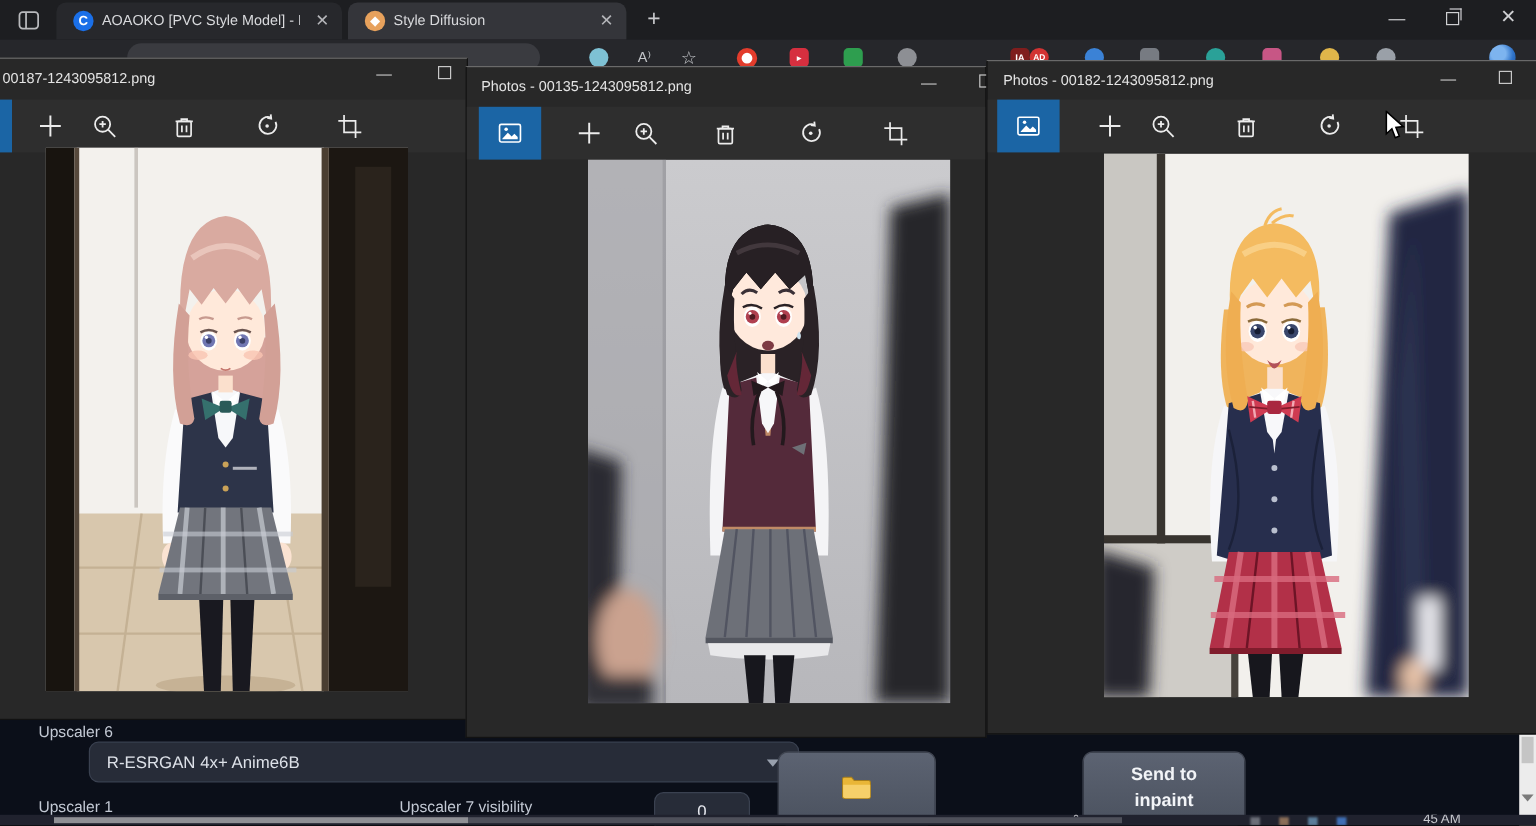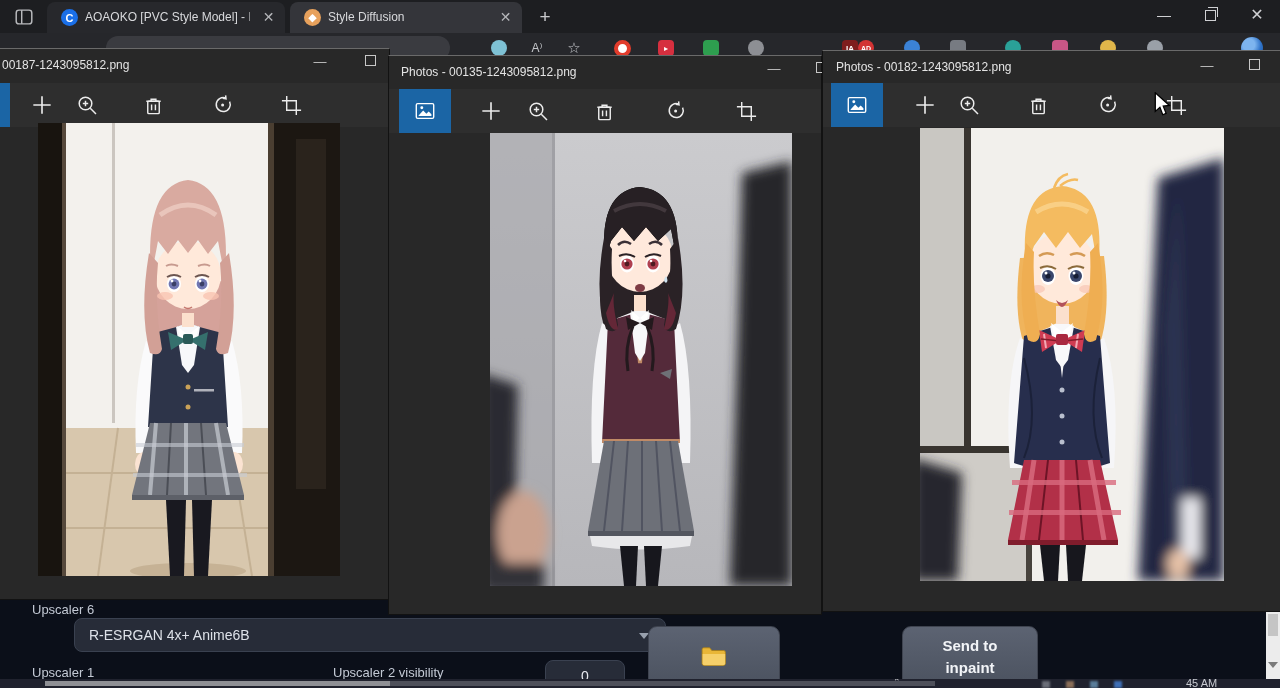--- a/index.html
+++ b/index.html
@@ -118,21 +118,21 @@
     <div class="profile"></div>
   </div>
 
   <div class="sdpanel">
     <span class="sdlabel" style="left:32px;top:8px;">Upscaler 6</span>
     <div class="dropdown">
       <span class="dval">R-ESRGAN 4x+ Anime6B</span>
       <span class="caret"></span>
     </div>
     <span class="sdlabel" style="left:32px;top:71px;">Upscaler 1</span>
-    <span class="sdlabel" style="left:333px;top:71px;">Upscaler 2 visibility</span>
+    <span class="sdlabel" style="left:333px;top:71px;">Upscaler 7 visibility</span>
     <div class="numbox">0</div>
 
     <div class="sdbtn" style="left:648px;width:132px;">
       <svg width="26" height="22" viewBox="0 0 24 20">
         <path d="M1 3 Q1 1.5 2.5 1.5 L8 1.5 L10 4 L21 4 Q22.5 4 22.5 5.5 L22.5 16 Q22.5 17.8 20.5 17.8 L3 17.8 Q1 17.8 1 16 Z" fill="#e9b637" stroke="#a87f1c" stroke-width="0.8"></path>
         <path d="M1.5 7.2 H22.3 V16 Q22.3 17.6 20.4 17.6 H3.4 Q1.5 17.6 1.5 16 Z" fill="#f6d06a"></path>
       </svg>
     </div>
     <div class="sdbtn" style="left:902px;width:136px;">
       <span style="display:inline-block;width:72px;">Send to inpaint</span>

